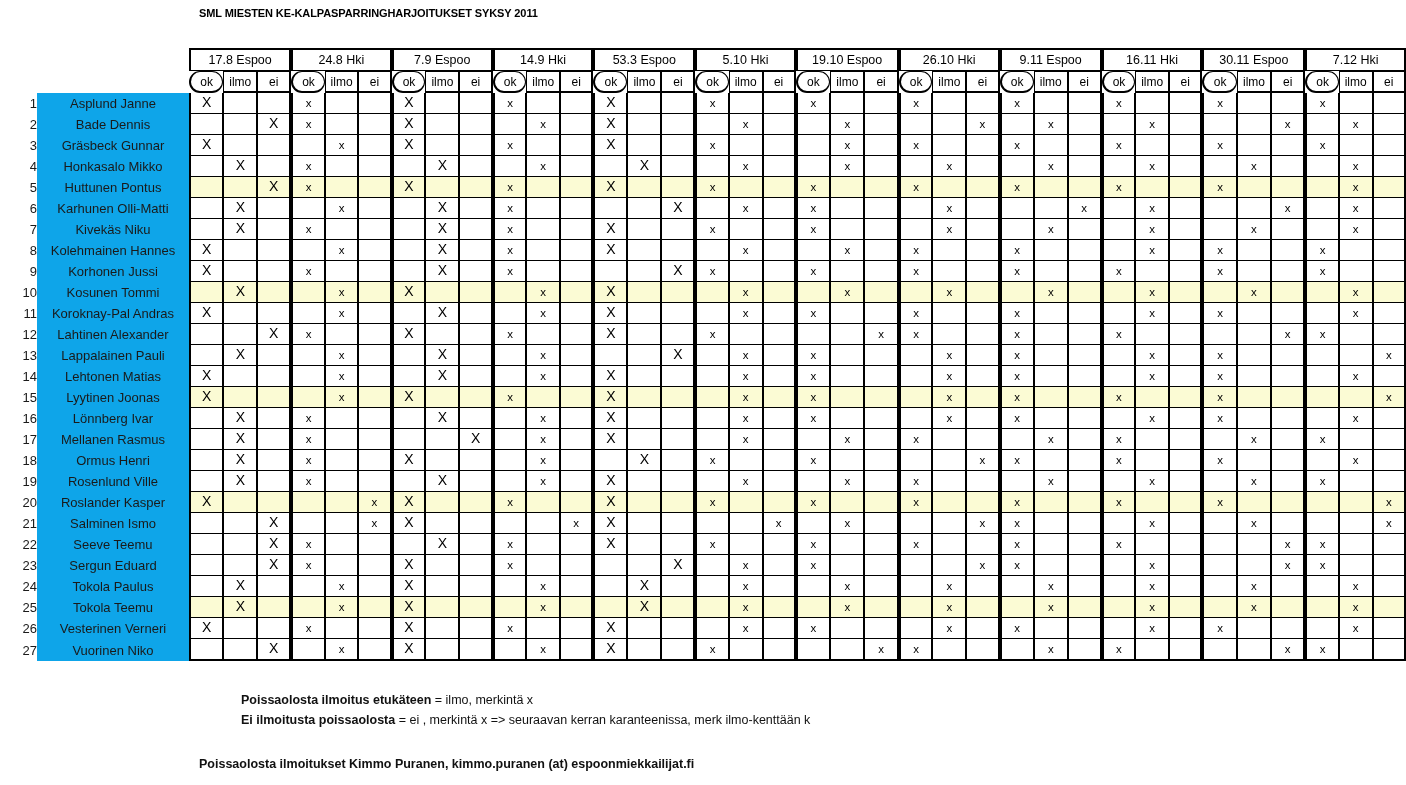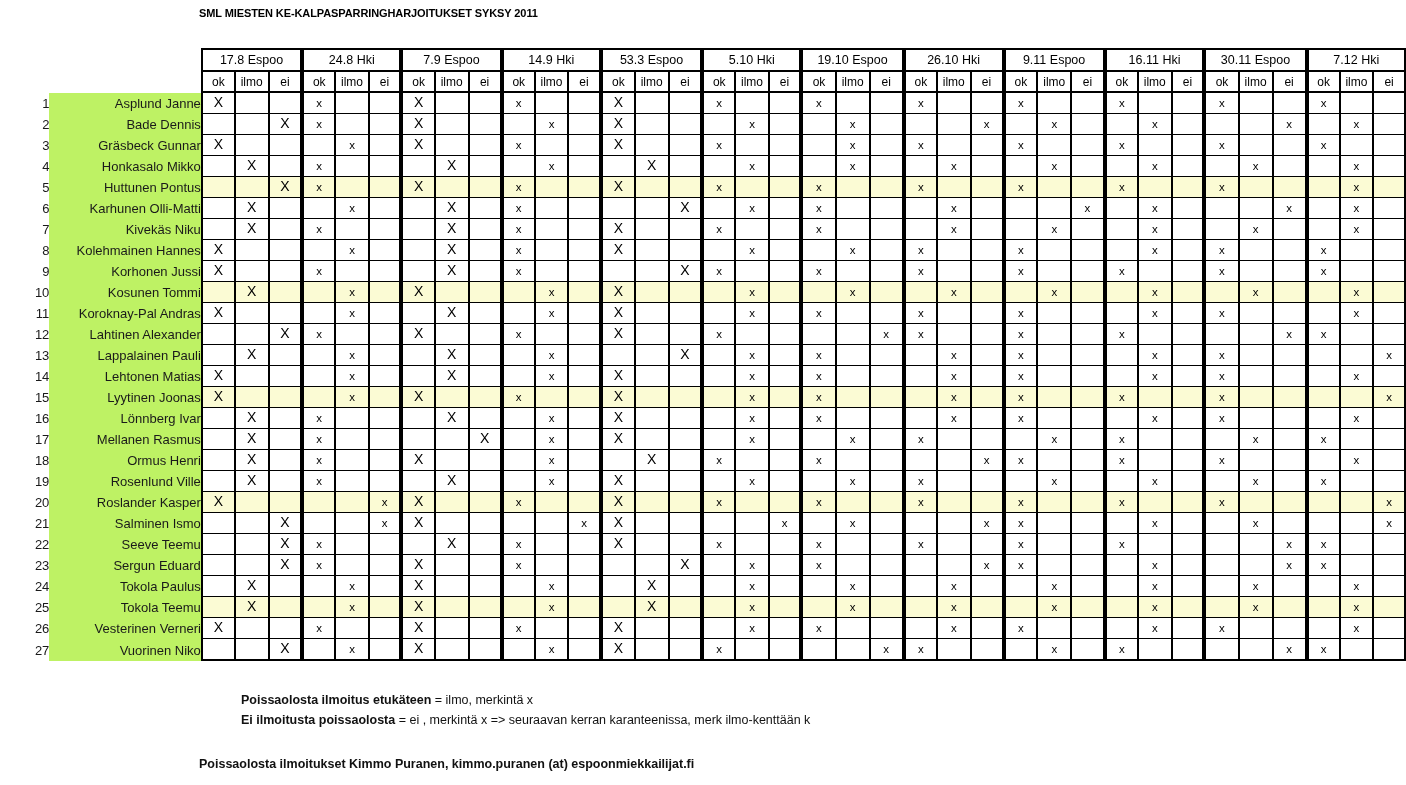--- a/index.html
+++ b/index.html
@@ -24,21 +24,21 @@
     top: 7px;
     font-size: 11px;
     font-weight: bold;
     letter-spacing: -0.1px;
     white-space: nowrap;
   }
 
   
   #sheet {
     position: absolute;
-    left: 13px;
+    left: 0px;
     top: 48px;
   }
   table.roster {
     border-collapse: separate;
     border-spacing: 0;
     table-layout: fixed;
   }
   table.roster td, table.roster th {
     padding: 0;
     margin: 0;
@@ -52,26 +52,26 @@
     text-align: right;
     padding-right: 7px;
     font-size: 13px;
     color: #1a1a1a;
     border: none;
     background: #ffffff;
     white-space: nowrap;
   }
   td.nm {
     width: 156px;
-    text-align: right;
+    text-align: center;
     padding-left: 4px;
     font-size: 13px;
     color: #1a1a1a;
     border: none;
-    background: #bef264;
+    background: #0ea5e9;
     white-space: nowrap;
     overflow: hidden;
   }
   td.spacer-head {
     border: none;
     background: #ffffff;
   }
 
   
   th.datehdr {
@@ -91,21 +91,21 @@
     height: 19px;
     font-size: 12px;
     text-align: center;
     background: #ffffff;
     border-bottom: 2px solid #000;
     border-top: 1px solid #000;
     border-left: 1px solid #000;
     border-right: 1px solid #000;
     white-space: nowrap;
   }
-  th.subhdr.grp-start { border-left: 2px solid #000; }
+  th.subhdr.grp-start { border-left: 2px solid #000; border-radius: 11px; }
   th.subhdr.grp-end   { border-right: 2px solid #000; margin-top: 12px; }
 
   
   td.cell {
     height: 20px;
     width: 33px;
     font-size: 12.5px;
     text-align: center;
     background: #ffffff;
     border-bottom: 1px solid #000;

